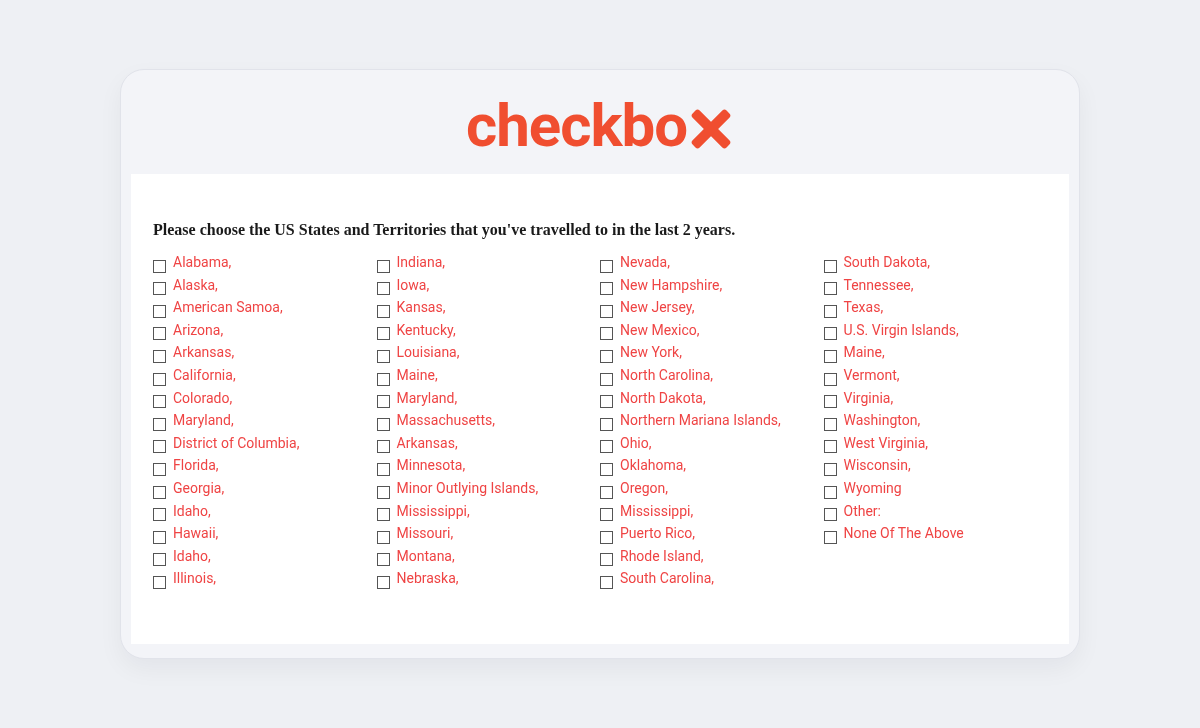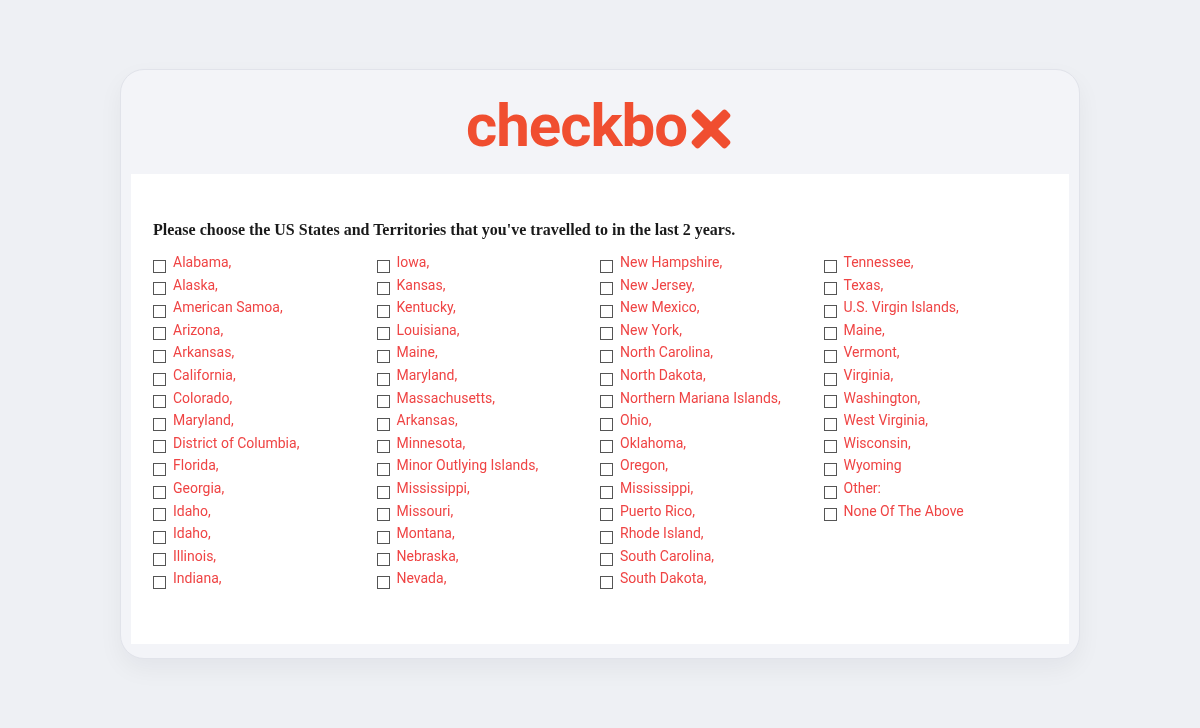--- a/index.html
+++ b/index.html
@@ -153,20 +153,24 @@
         <label class="opt">
           <span class="cb"></span>
           <span>Georgia,</span>
         </label>
         <label class="opt">
           <span class="cb"></span>
           <span>Idaho,</span>
         </label>
         <label class="opt">
           <span class="cb"></span>
+          <span>Hawaii,</span>
+        </label>
+        <label class="opt">
+          <span class="cb"></span>
           <span>Idaho,</span>
         </label>
         <label class="opt">
           <span class="cb"></span>
           <span>Illinois,</span>
         </label>
         <label class="opt">
           <span class="cb"></span>
           <span>Indiana,</span>
         </label>

